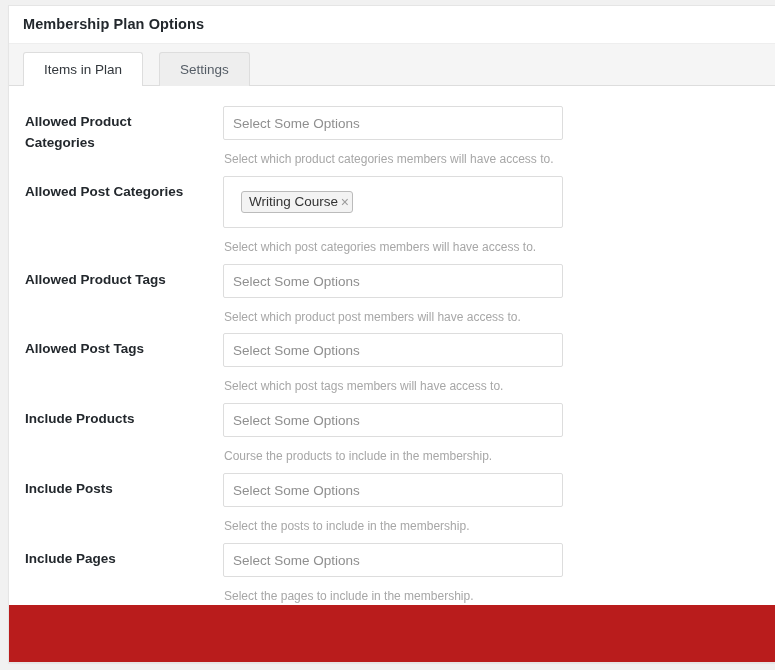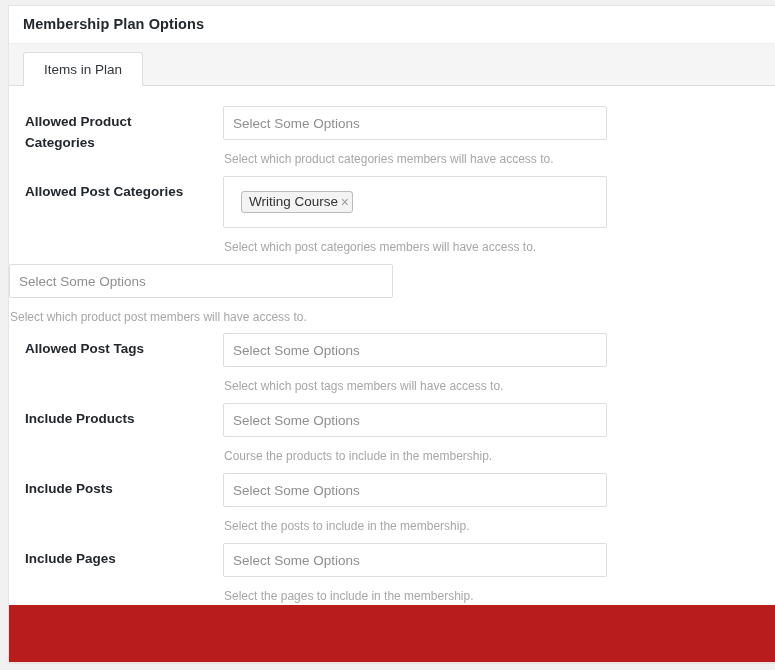--- a/index.html
+++ b/index.html
@@ -102,21 +102,21 @@
     font-weight: bold;
     color: #23282d;
     line-height: 1.55;
     padding-top: 14px;
   }
   .field-control {
     flex: 1;
     padding-top: 8px;
   }
   .select-box {
-    width: 384px;
+    width: 340px;
     min-height: 34px;
     box-sizing: border-box;
     background: #ffffff;
     border: 1px solid #dddddd;
     border-radius: 2px;
     padding: 7px 8px 6px 9px;
     font-size: 13.5px;
     color: #8a8a8a;
     line-height: 19px;
     cursor: pointer;
@@ -177,40 +177,42 @@
 <body>
 
 <div id="metabox">
 
   <div id="metabox-header">
     <span id="metabox-title">Membership Plan Options</span>
   </div>
 
   <div id="tab-bar">
       <div class="tab active"><span>Items in Plan</span></div>
+      <div class="tab"><span>Settings</span></div>
     </div>
 
   <div id="form-body">
       <div class="field-row">
         <div class="field-label">Allowed Product Categories</div>
         <div class="field-control">
           <div class="select-box">
             <span class="select-placeholder">Select Some Options</span>
           </div>
           <div class="field-desc">Select which product categories members will have access to.</div>
         </div>
       </div>
       <div class="field-row">
         <div class="field-label">Allowed Post Categories</div>
         <div class="field-control">
           <div class="select-box has-chip"><span class="chip-wrap"><span class="chip"><span class="chip-label">Writing Course</span><span class="chip-remove">×</span></span></span></div>
           <div class="field-desc">Select which post categories members will have access to.</div>
         </div>
       </div>
       <div class="field-row">
+        <div class="field-label">Allowed Product Tags</div>
         <div class="field-control">
           <div class="select-box">
             <span class="select-placeholder">Select Some Options</span>
           </div>
           <div class="field-desc">Select which product post members will have access to.</div>
         </div>
       </div>
       <div class="field-row">
         <div class="field-label">Allowed Post Tags</div>
         <div class="field-control">

